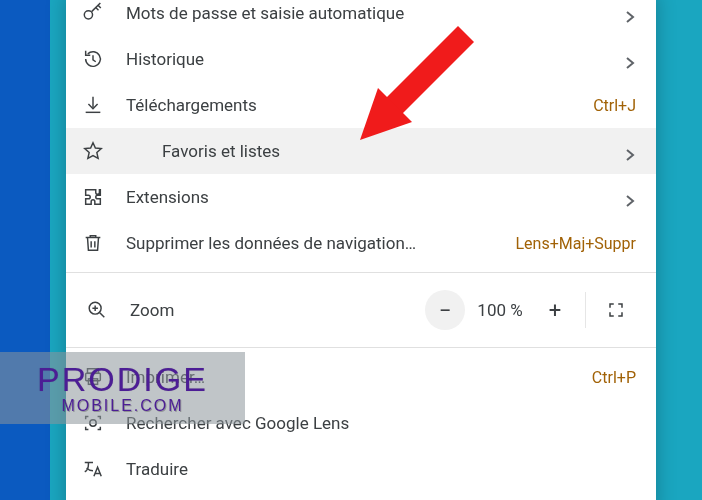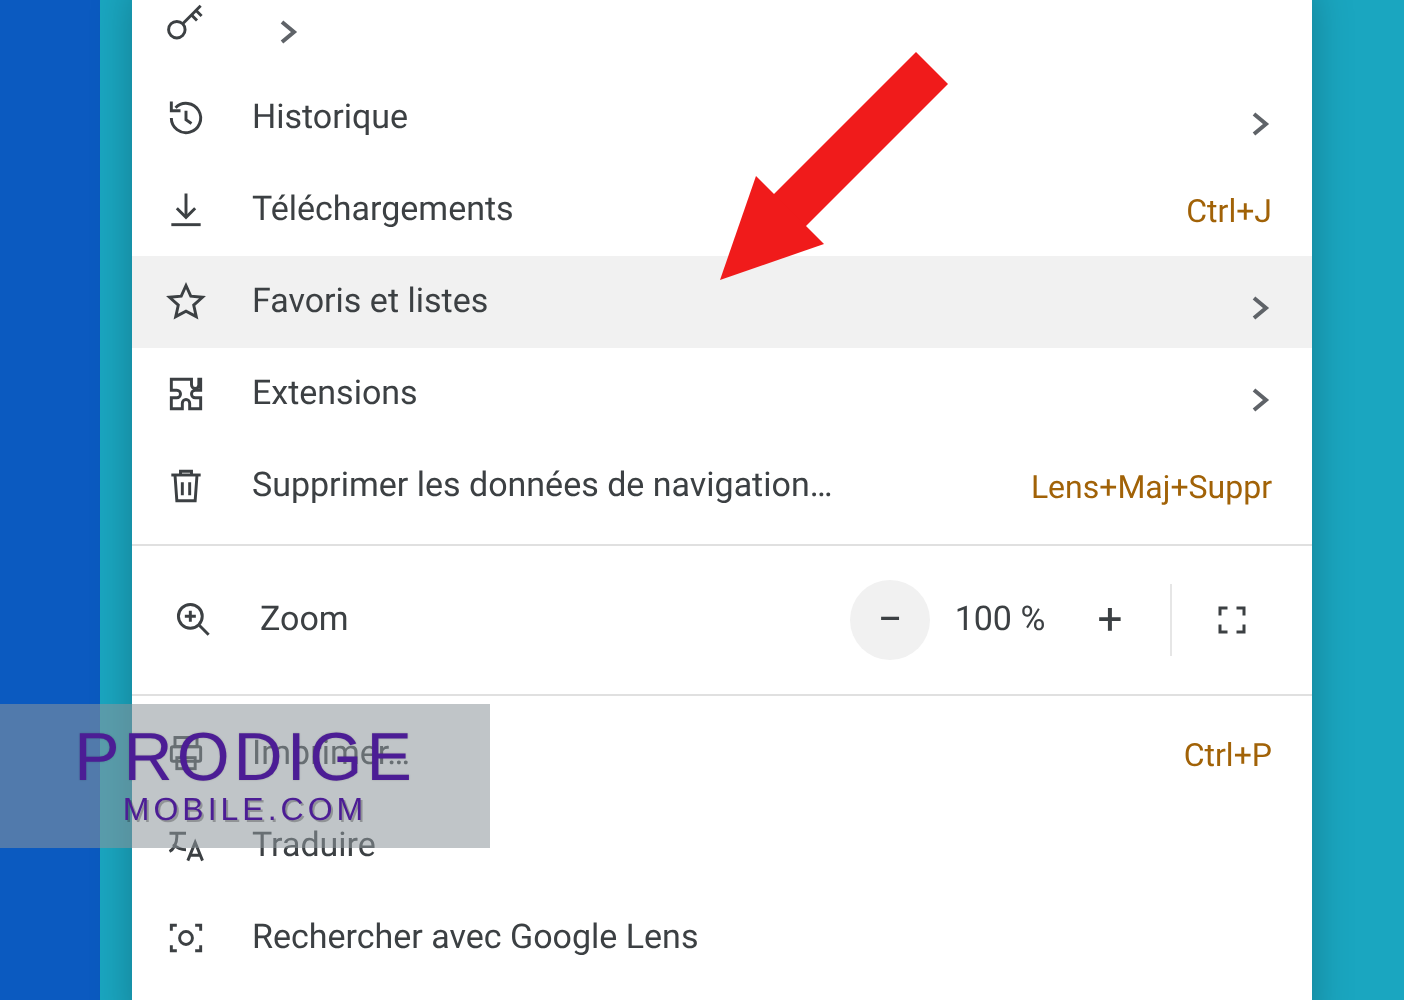--- a/index.html
+++ b/index.html
@@ -23,21 +23,21 @@
     overflow: hidden;
   }
   .row {
     display: flex; align-items: center;
     height: 46px;
     padding: 0 20px 0 16px;
     color: #3c4043;
     font-size: 17px;
     position: relative;
   }
-  .row.highlight { background: #f1f1f1; }
+  .row.highlight { background: #f1f1f1; gap: 36px; }
   .row .ico {
     width: 22px; height: 22px;
     flex: 0 0 22px;
     margin-right: 22px;
     color: #3c4043;
     display: flex; align-items: center; justify-content: center;
   }
   .row .ico svg { width: 22px; height: 22px; stroke: currentColor; fill: none; stroke-width: 1.6; }
   .row .label { flex: 1 1 auto; }
   .row .shortcut { color: #a16207; font-size: 16px; margin-left: 12px; }
@@ -102,20 +102,21 @@
 
     <div class="row">
       <span class="ico">
         <svg viewBox="0 0 24 24">
             <circle cx="7" cy="14" r="4.5"></circle>
             <path d="M10.5 10.5 L20 1"></path>
             <path d="M15 6 L18 9"></path>
             <path d="M17.5 3.5 L20.5 6.5"></path>
           </svg>
       </span>
+      <span class="label">Mots de passe et saisie automatique</span>
       <span class="chev"><svg viewBox="0 0 12 12">
             <path d="M3 1 L9 6 L3 11"></path>
           </svg></span>
     </div>
 
     <div class="row">
       <span class="ico">
         <svg viewBox="0 0 24 24">
             <path d="M4 12a8 8 0 1 0 2.3-5.6"></path>
             <path d="M4 3v5h5"></path>
@@ -209,35 +210,35 @@
             <rect x="7" y="14" width="10" height="6"></rect>
           </svg>
       </span>
       <span class="label">Imprimer…</span>
       <span class="shortcut">Ctrl+P</span>
     </div>
 
     <div class="row">
       <span class="ico">
         <svg viewBox="0 0 24 24">
+            <path d="M4 8V5h3M20 8V5h-3M4 16v3h3M20 16v3h-3"></path>
+            <circle cx="12" cy="12" r="3.5"></circle>
+          </svg>
+      </span>
+      <span class="label">Rechercher avec Google Lens</span>
+    </div>
+
+    <div class="row">
+      <span class="ico">
+        <svg viewBox="0 0 24 24">
             <path d="M3 5h9M7 5v2c0 4-2 7-4 8M5 11c2 2 5 3 7 3"></path>
             <path d="M13 20l4-10 4 10M14.5 17h5"></path>
           </svg>
       </span>
       <span class="label">Traduire</span>
-    </div>
-
-    <div class="row">
-      <span class="ico">
-        <svg viewBox="0 0 24 24">
-            <path d="M4 8V5h3M20 8V5h-3M4 16v3h3M20 16v3h-3"></path>
-            <circle cx="12" cy="12" r="3.5"></circle>
-          </svg>
-      </span>
-      <span class="label">Rechercher avec Google Lens</span>
     </div>
 
     <div class="row">
       
       
       
     </div>
 
   </div>
 

